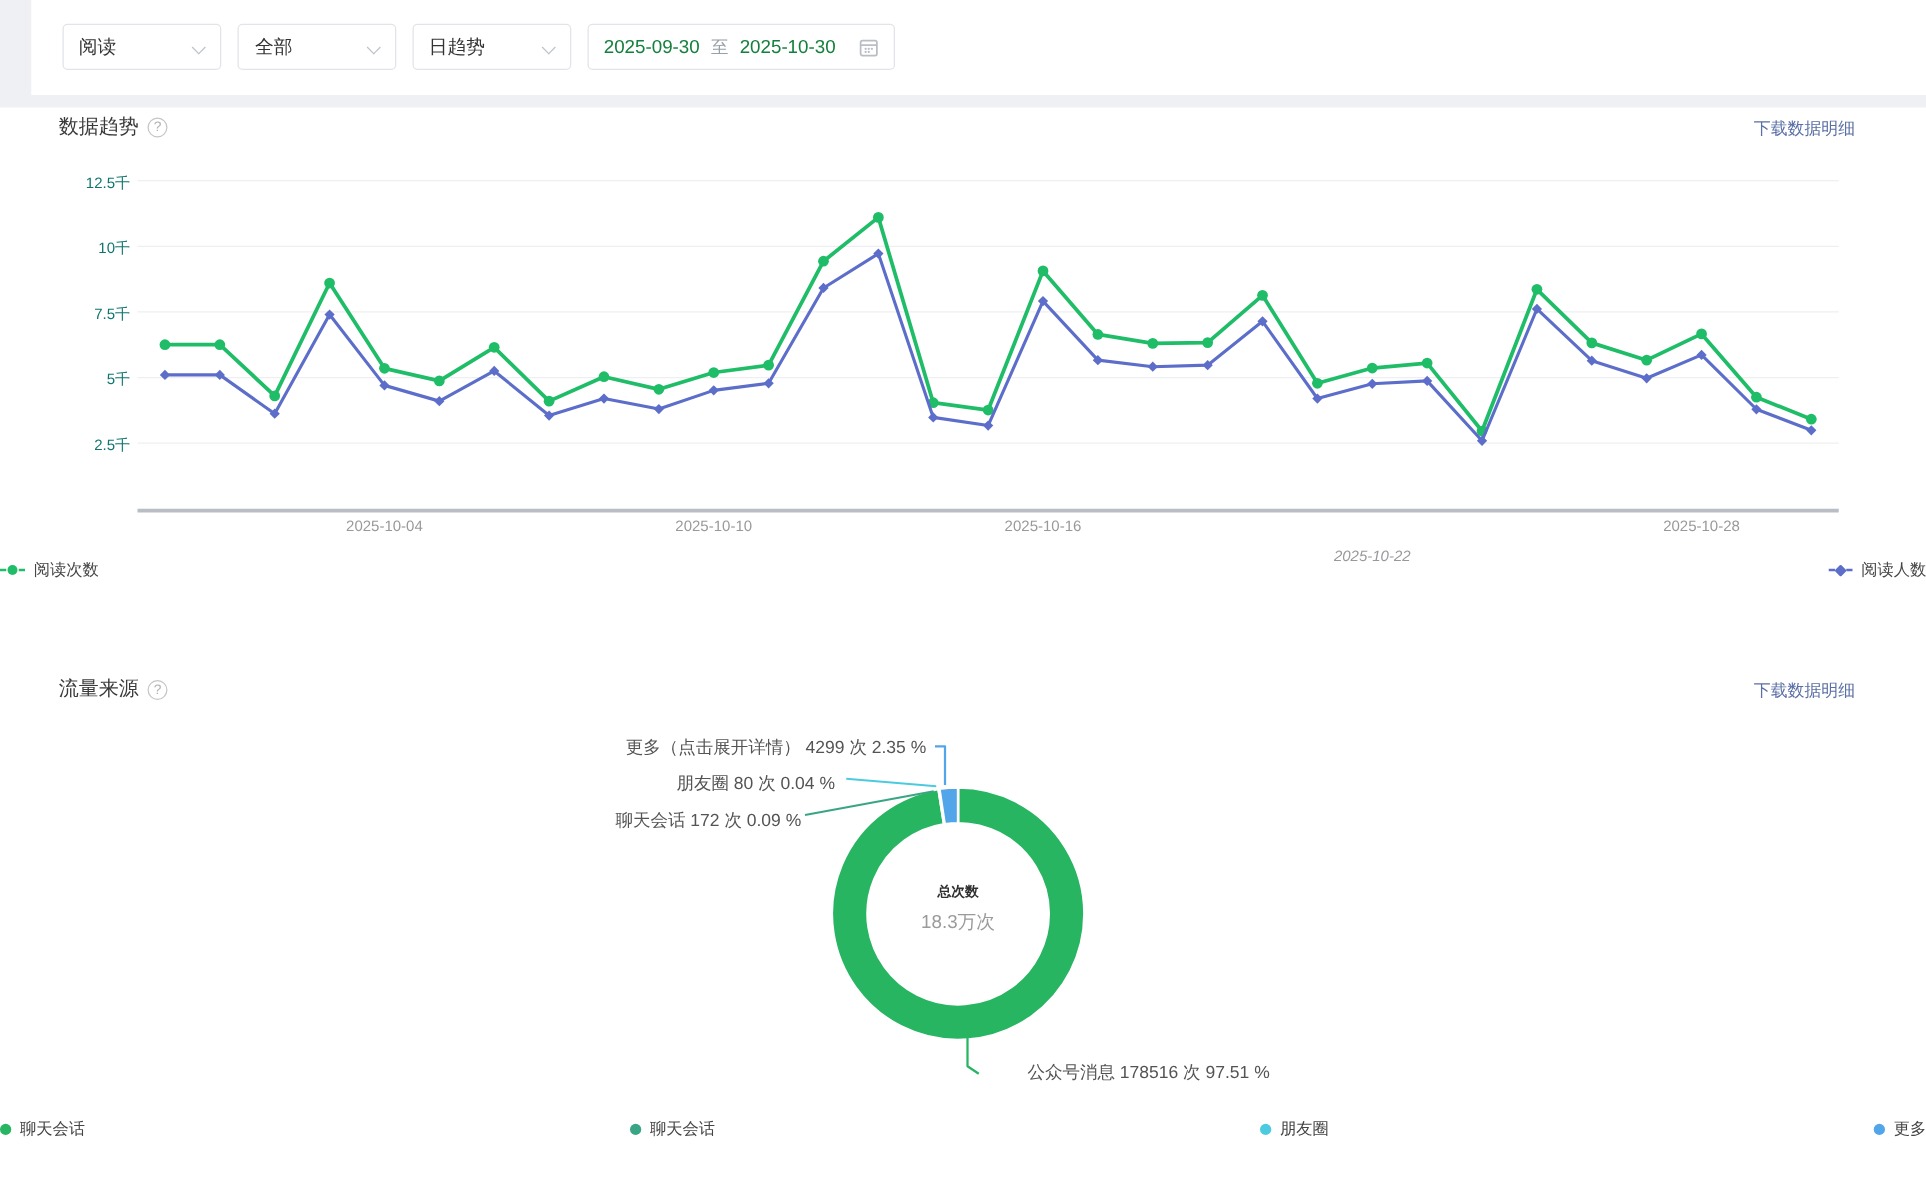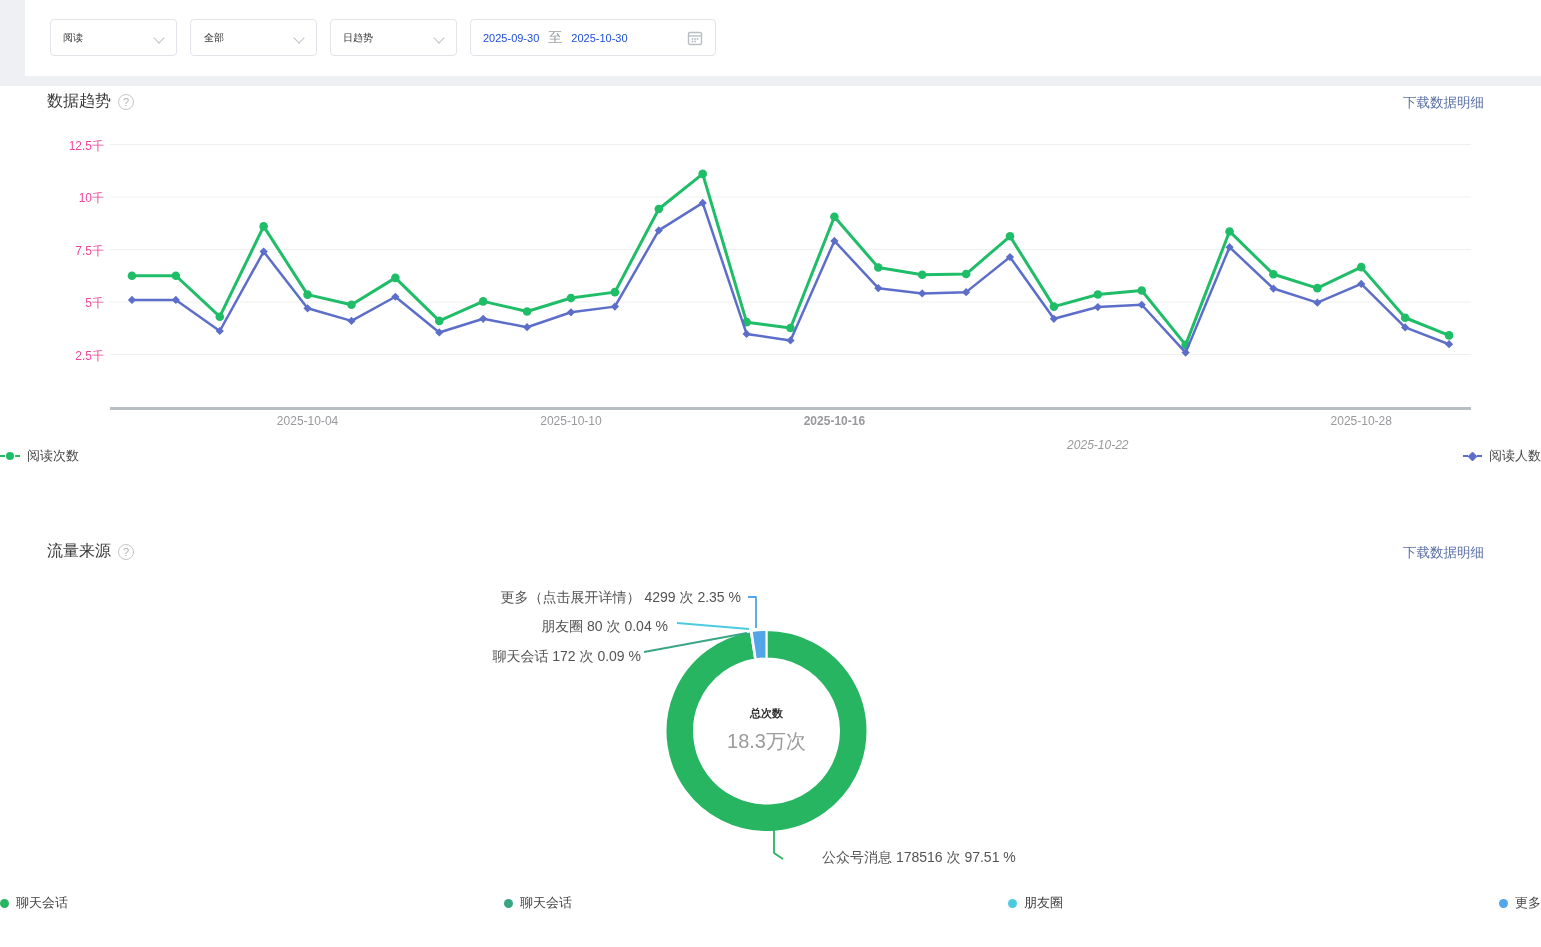--- a/index.html
+++ b/index.html
@@ -6,57 +6,57 @@
   html,body { background:#fff; }
   body { font-family:"Liberation Sans","DejaVu Sans",sans-serif; color:#333; }
   #stage { position:relative; width:1541px; height:947px; background:#fff; overflow:hidden; }
 
   .bg-strip { position:absolute; left:0; top:0; width:25px; height:76px; background:#eef0f4; }
   .bg-band  { position:absolute; left:0; top:76px; width:100%; height:10px; background:#eef0f4; }
 
   
   .select-box { position:absolute; top:19px; height:37px; background:#fff; border:1px solid #e2e4e9;
                 border-radius:4px; display:flex; align-items:center; padding:0 12px; cursor:pointer; }
-  .select-box .val { font-size:10px; color:#333; flex:1; }
+  .select-box .val { font-size:15px; color:#333; flex:1; }
   .chevron { width:9px; height:9px; position:relative; margin-left:8px; }
   .chevron::before { content:""; position:absolute; left:0; top:1px; width:7px; height:7px;
                      border-right:1.6px solid #bfc3c9; border-bottom:1.6px solid #bfc3c9;
                      transform:rotate(45deg); }
   .date-box { position:absolute; left:470px; top:19px; width:246px; height:37px; background:#fff;
               border:1px solid #e2e4e9; border-radius:4px; display:flex; align-items:center;
               padding:0 12px; gap:9px; }
-  .date-box .d { font-size:11px; color:#1d4ed8; cursor:text; }
+  .date-box .d { font-size:15px; color:#15803d; cursor:text; }
   .date-box .sep { font-size:14px; color:#9aa0a6; }
   .cal-icon { margin-left:auto; display:block; }
 
   
   .sec-title { position:absolute; left:47px; font-size:16px; font-weight:500; color:#3a3a3a;
                display:flex; align-items:center; gap:7px; }
   .help-icon { width:16px; height:16px; border:1px solid #c6c6c6; border-radius:50%; color:#b2b2b2;
                font-size:11px; line-height:14px; text-align:center; font-weight:400; cursor:pointer; }
   .dl-link { position:absolute; right:57px; font-size:13.5px; color:#5a6fa5; cursor:pointer; }
 
   
-  .ytick { position:absolute; left:24px; width:80px; text-align:right; font-size:12px; color:#ec4899; }
+  .ytick { position:absolute; left:24px; width:80px; text-align:right; font-size:12px; color:#0f766e; }
   .xtick { position:absolute; width:96px; text-align:center; font-size:12px; color:#98999c; }
 
   .legend-row { position:absolute; left:0; right:0; display:flex; justify-content:space-between;
                 align-items:center; gap:36px; }
   .legend-item { display:flex; align-items:center; gap:7px; cursor:pointer; }
   .legend-item .lbl { font-size:13px; color:#454545; }
   .lmark { display:flex; align-items:center; }
   .lmark .dash { width:5px; height:2px; }
   .lmark .dotc { width:8px; height:8px; border-radius:50%; margin:0 1px; }
   .lmark .dotd { width:7px; height:7px; transform:rotate(45deg); border-radius:1px; margin:0 1px; }
   .ldot { width:9px; height:9px; border-radius:50%; }
 
   .callout { position:absolute; font-size:14px; color:#545454; white-space:nowrap; }
   .donut-center { position:absolute; left:666px; top:706px; width:201px; text-align:center; }
   .donut-center .t1 { font-size:11px; font-weight:700; color:#2f2f2f; }
-  .donut-center .t2 { font-size:20px; color:#9b9b9b; margin-top:7px; }
+  .donut-center .t2 { font-size:15px; color:#9b9b9b; margin-top:7px; }
 
   svg.layer { position:absolute; left:0; top:0; pointer-events:none; }
 </style>
 </head>
 <body>
 
 <div id="stage">
   <div class="bg-strip"></div>
   <div class="bg-band"></div>
 
@@ -187,21 +187,21 @@
   <div id="yticks">
       <div class="ytick" style="top: 347.5px;">2.5千</div>
       <div class="ytick" style="top: 295px;">5千</div>
       <div class="ytick" style="top: 242.5px;">7.5千</div>
       <div class="ytick" style="top: 190px;">10千</div>
       <div class="ytick" style="top: 137.5px;">12.5千</div>
     </div>
   <div id="xticks">
       <div class="xtick" style="left: 259.565px; top: 414px;">2025-10-04</div>
       <div class="xtick" style="left: 522.984px; top: 414px;">2025-10-10</div>
-      <div class="xtick" style="left: 786.403px; top: 414px; font-weight: bold;">2025-10-16</div>
+      <div class="xtick" style="left: 786.403px; top: 414px;">2025-10-16</div>
       <div class="xtick" style="left: 1049.82px; top: 438px; font-style: italic;">2025-10-22</div>
       <div class="xtick" style="left: 1313.24px; top: 414px;">2025-10-28</div>
     </div>
   <div id="trend-legend" class="legend-row" style="top:447px;">
       <div class="legend-item">
         <span class="lmark">
           <span class="dash" style="background: rgb(32, 189, 104);"></span>
           <span class="dotc" style="background: rgb(32, 189, 104);"></span>
           <span class="dash" style="background: rgb(32, 189, 104);"></span>
         </span>

